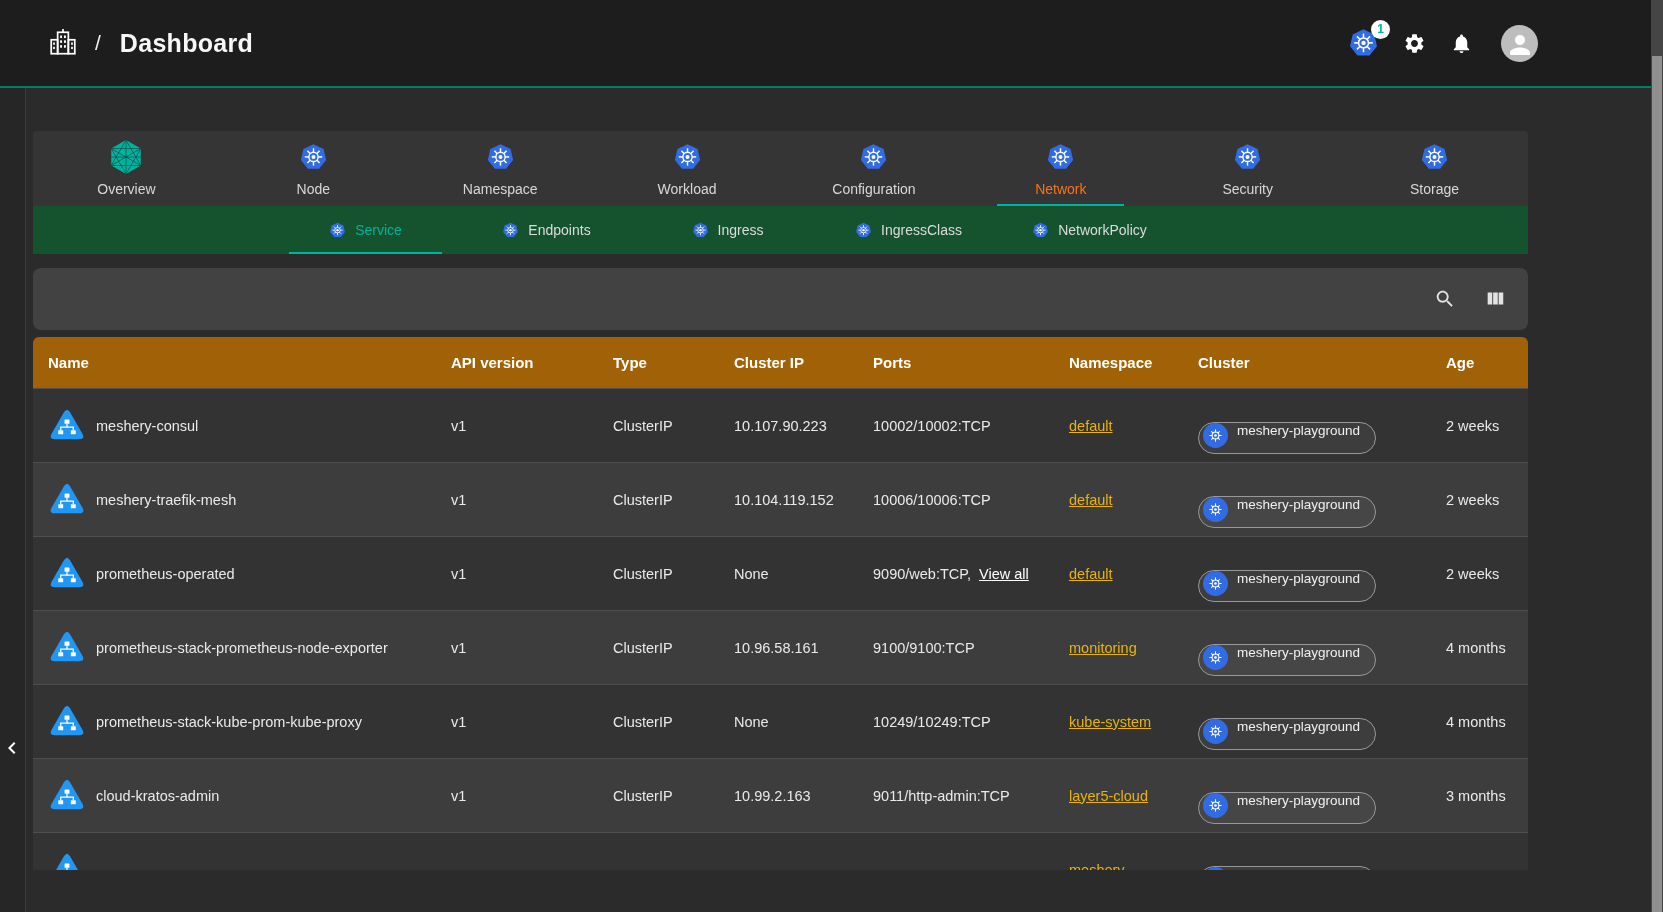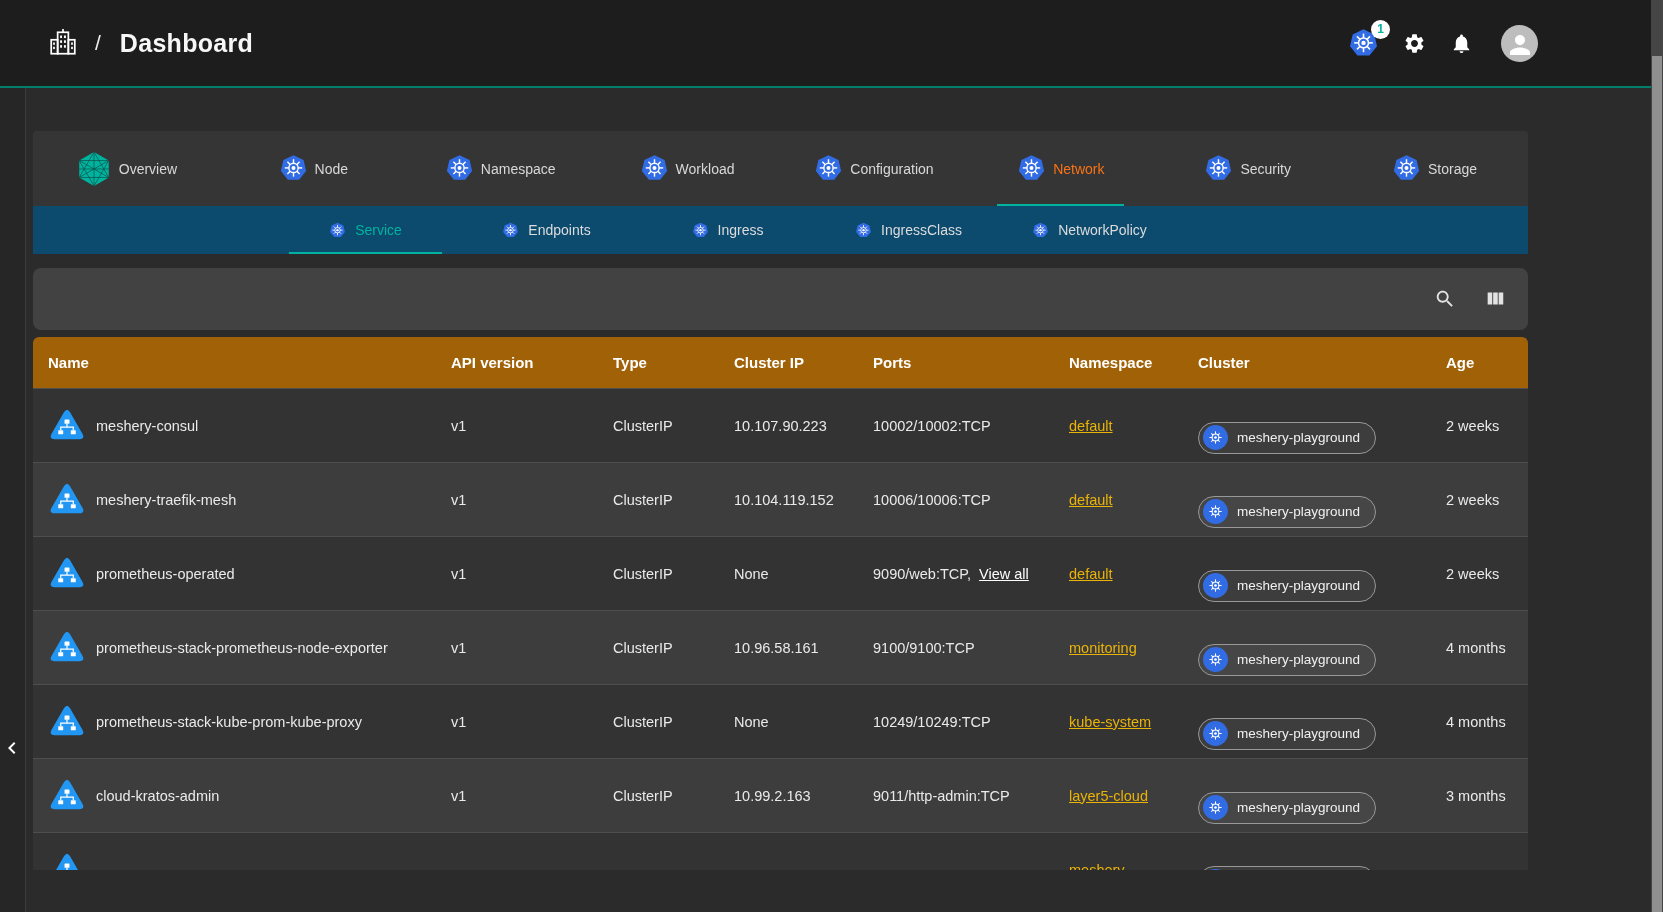--- a/index.html
+++ b/index.html
@@ -35,30 +35,30 @@
   
   .left-strip{position:absolute;left:0;top:88px;bottom:0;width:25px;background:#262626;border-right:1px solid #3b3b3b;z-index:5;}
   .collapse-btn{position:absolute;top:645px;left:0;width:24px;height:30px;background:none;border:none;color:#fff;padding:0;cursor:pointer;}
   .collapse-btn svg{width:24px;height:24px;margin:3px auto;}
 
   
   .content{position:absolute;left:33px;top:88px;width:1495px;}
 
   
   .tabs{margin-top:43px;height:75px;background:#353535;display:flex;border-radius:3px 3px 0 0;}
-  .tab{position:relative;flex:1;display:flex;align-items:center;justify-content:center;gap:7px;cursor:pointer;}
+  .tab{position:relative;flex:1;display:flex;flex-direction:column;align-items:center;justify-content:center;gap:7px;cursor:pointer;}
   .tab-icon{height:34px;display:flex;align-items:center;}
   .tab-icon svg{width:29px;height:29px;}
   .tab-icon.mesh-size svg{width:36px;height:36px;}
   .tab-label{font-size:14px;color:#d8d8d8;}
   .tab.active .tab-label{color:#f97316;}
   .tab.active::after{content:"";position:absolute;left:16%;right:16%;bottom:0;height:2px;background:#00B39F;}
 
   
-  .subtabs{height:48px;background:#0c4a6e;display:flex;padding-left:242px;box-sizing:border-box;}
+  .subtabs{height:48px;background:#14532d;display:flex;padding-left:242px;box-sizing:border-box;}
   .subtab{position:relative;width:181px;display:flex;align-items:center;justify-content:center;gap:9px;font-size:14px;color:#dcdcdc;cursor:pointer;}
   .subtab svg{width:17px;height:17px;}
   .subtab.active{color:#00B39F;}
   .subtab.active::after{content:"";position:absolute;left:8%;right:8%;bottom:0;height:2px;background:#00B39F;}
 
   
   .toolbar{margin-top:14px;height:62px;background:#424242;border-radius:8px;display:flex;align-items:center;justify-content:flex-end;gap:28px;padding-right:22px;box-sizing:border-box;}
   .toolbar .icon-btn{color:#e3e3e3;}
   .toolbar svg{width:22px;height:22px;}
 
@@ -77,21 +77,21 @@
   }
   .tr:nth-child(odd){background:#333333;}
   .tr:nth-child(even){background:#3d3d3d;}
   .td{font-size:14.5px;color:#eaeaea;}
   .td-name{display:flex;align-items:center;gap:10px;padding-right:10px;}
   .svc-icon svg{width:38px;height:38px;}
   .td-ports{display:flex;align-items:center;gap:8px;}
   .viewall{color:#fff;text-decoration:underline;cursor:pointer;}
   .ns-link{color:#eab308;text-decoration:underline;cursor:pointer;}
   .chip{
-    display:inline-flex;align-items:center;gap:9px;height:32px;max-width:210px;
+    display:inline-flex;gap:9px;height:32px;max-width:210px;
     border:1px solid #989898;border-radius:16px;background:rgba(255,255,255,0.05);
     padding:0 15px 0 4px;box-sizing:border-box;cursor:pointer;margin-top:24px;
   }
   .chip-icon{width:25px;height:25px;border-radius:50%;background:#326CE5;display:flex;align-items:center;justify-content:center;flex:0 0 auto;}
   .chip-icon svg{width:17px;height:17px;}
   .chip-label{font-size:13.5px;color:#f0f0f0;white-space:nowrap;}
 
   
   .scrollbar{position:absolute;right:0;top:0;bottom:0;width:12px;background:#454545;z-index:20;}
   .scroll-thumb{position:absolute;left:1px;top:56px;bottom:0;width:10px;background:#8f8f8f;}

